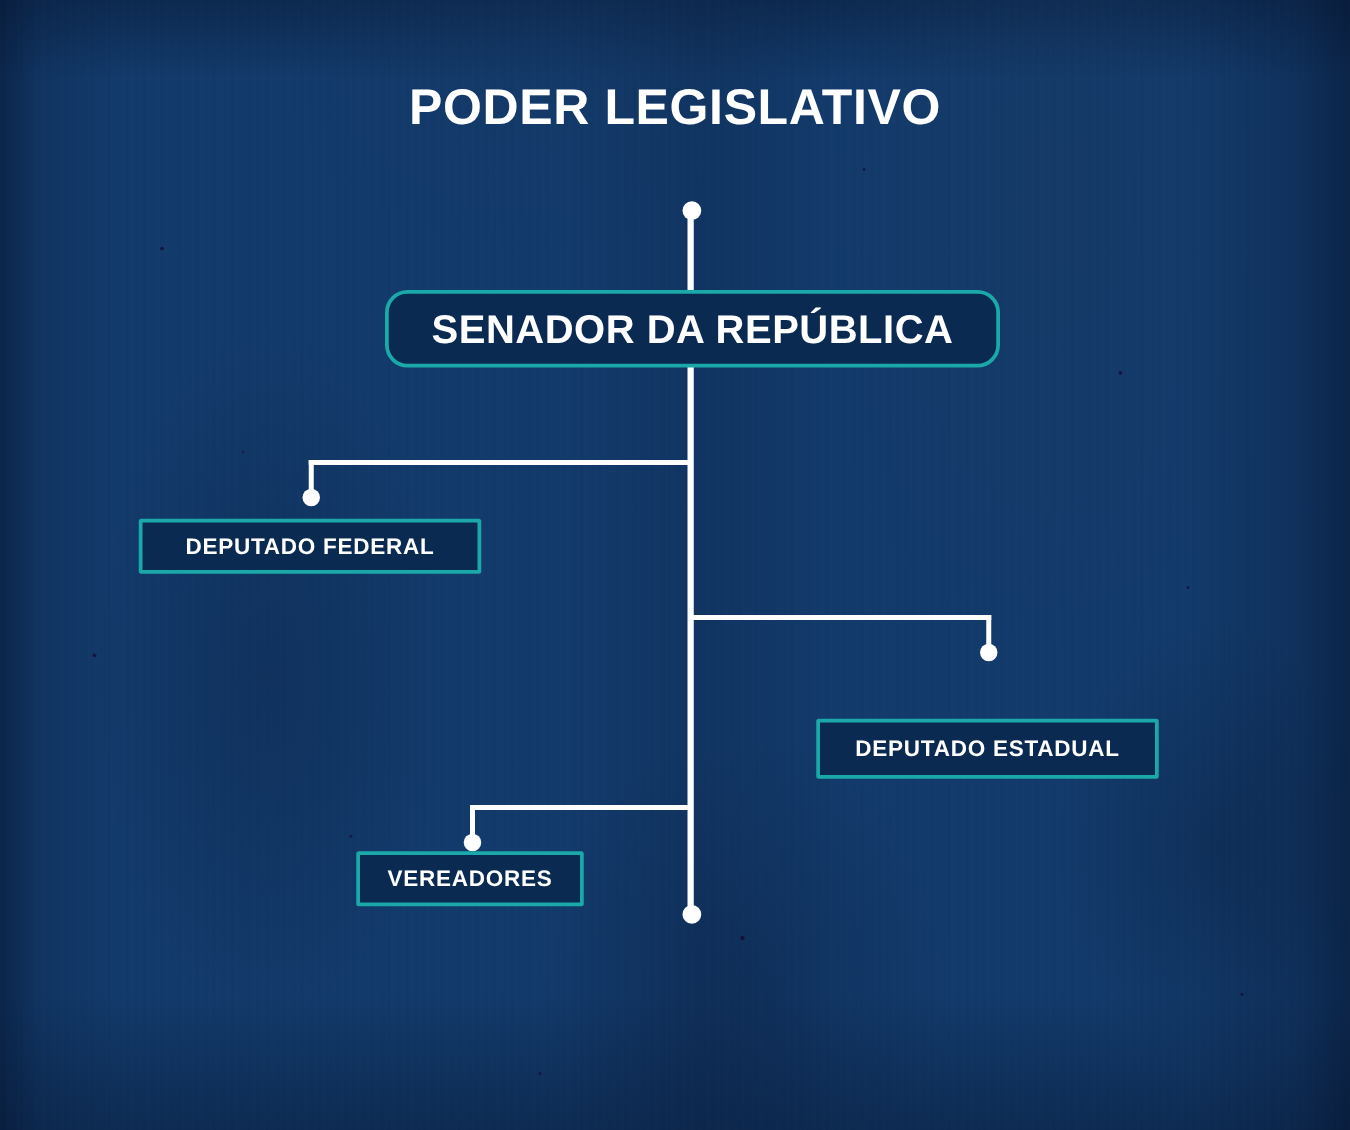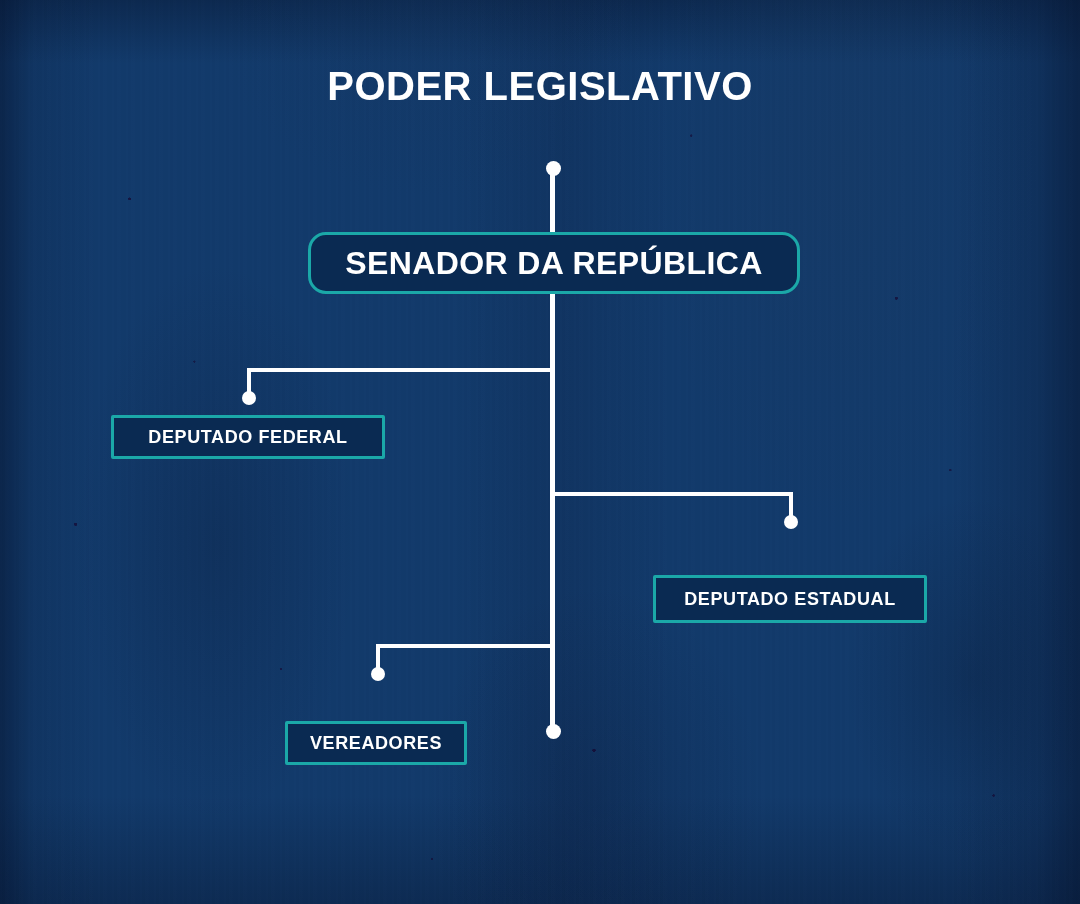--- a/index.html
+++ b/index.html
@@ -173,17 +173,17 @@
   </div>
 
   <div class="node leaf" style="left:111px; top:415px; width:274px; height:44px;">
     <span>DEPUTADO FEDERAL</span>
   </div>
 
   <div class="node leaf" style="left:653px; top:539px; width:274px; height:48px;margin-top:36px;">
     <span>DEPUTADO ESTADUAL</span>
   </div>
 
-  <div class="node leaf" style="left:285px; top:721px; width:182px; height:44px;text-align:center;">
+  <div class="node leaf" style="left:285px; top:681px; width:182px; height:44px;text-align:center;">
     <span>VEREADORES</span>
   </div>
 
 </div>
 
 </body></html>

